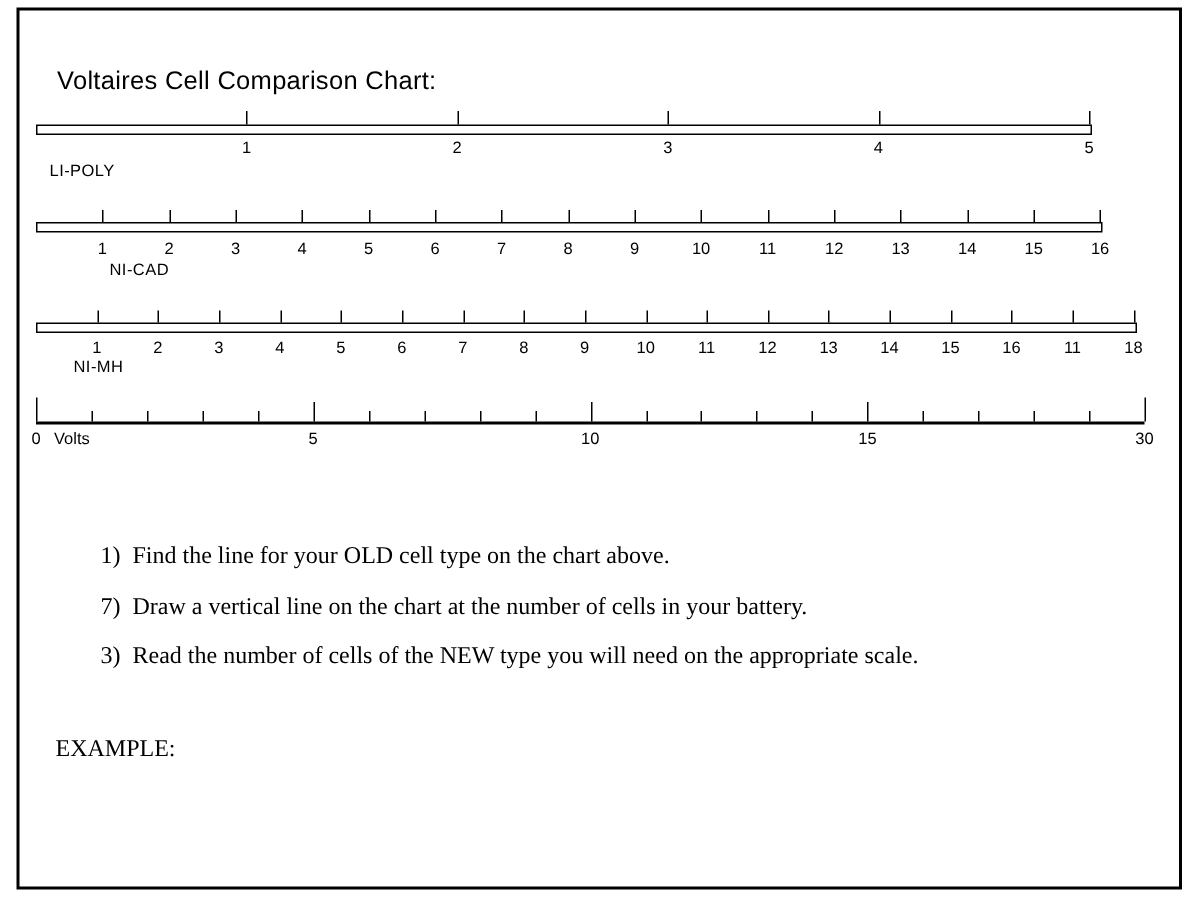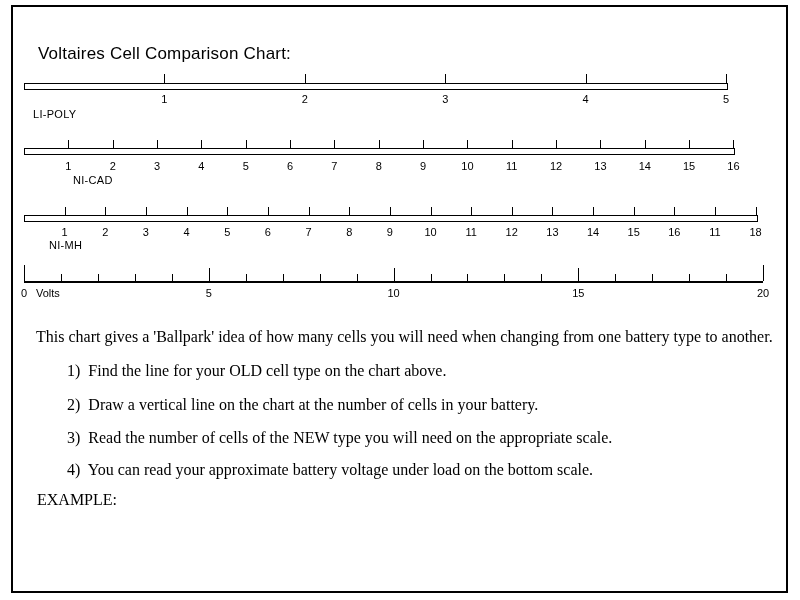--- a/index.html
+++ b/index.html
@@ -134,25 +134,23 @@
       <div class="tick" style="left: 578.3px; top: 268px; height: 13px;"></div>
       <div class="tick" style="left: 615.2px; top: 274px; height: 7px;"></div>
       <div class="tick" style="left: 652.2px; top: 274px; height: 7px;"></div>
       <div class="tick" style="left: 689.1px; top: 274px; height: 7px;"></div>
       <div class="tick" style="left: 726.1px; top: 274px; height: 7px;"></div>
       <div class="tick" style="left: 763px; top: 265px; height: 16px;"></div>
       <div class="axisnum" style="left: 24px; top: 287px;">0</div>
       <div class="axisnum" style="left: 208.8px; top: 287px;">5</div>
       <div class="axisnum" style="left: 393.5px; top: 287px;">10</div>
       <div class="axisnum" style="left: 578.3px; top: 287px;">15</div>
-      <div class="axisnum" style="left: 763px; top: 287px;">20</div>
+      <div class="axisnum" style="left: 763px; top: 287px;">30</div>
       <div class="axisunit" style="left: 36px; top: 287px;">Volts</div>
     </div>
 
-  <div class="serif" style="left:36px;top:328px;">This chart gives a 'Ballpark' idea of how many cells you will need when changing from one battery type to another.</div>
 
   <div class="serif" style="left:67px;top:362px;">1)  Find the line for your OLD cell type on the chart above.</div>
-  <div class="serif" style="left:67px;top:396px;">2)  Draw a vertical line on the chart at the number of cells in your battery.</div>
+  <div class="serif" style="left:67px;top:396px;">7)  Draw a vertical line on the chart at the number of cells in your battery.</div>
   <div class="serif" style="left:67px;top:429px;font-family:Liberation Serif, serif;">3)  Read the number of cells of the NEW type you will need on the appropriate scale.</div>
-  <div class="serif" style="left:67px;top:461px;">4)  You can read your approximate battery voltage under load on the bottom scale.</div>
 
   <div class="serif" style="left:37px;top:491px;">EXAMPLE:</div>
 </div>
 
 </body></html>

